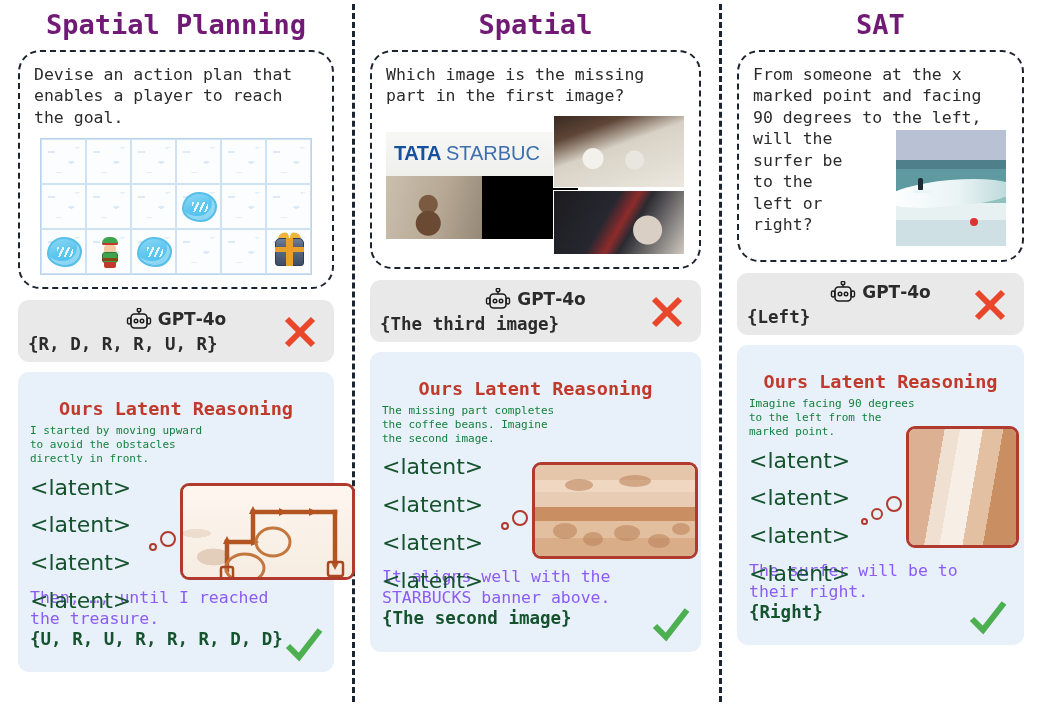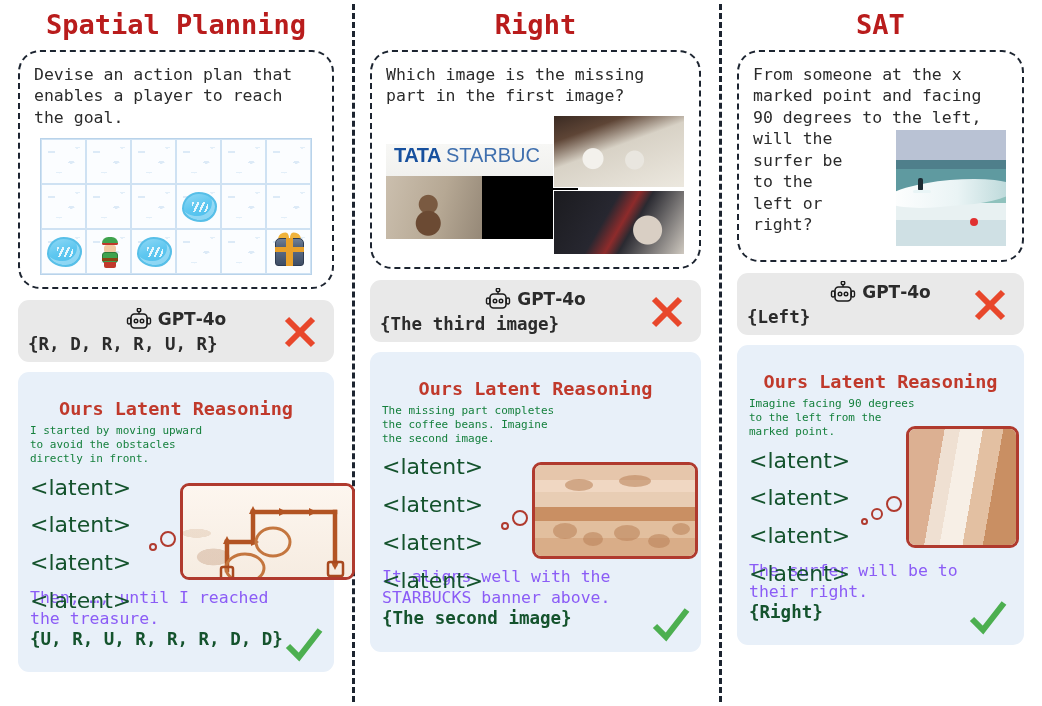--- a/index.html
+++ b/index.html
@@ -22,21 +22,21 @@
   .col { position: absolute; top: 0; height: 706px; }
   #col-0 { left: 0px;   width: 352px; }
   #col-1 { left: 352px; width: 367px; }
   #col-2 { left: 719px; width: 323px; }
 
   .col-title {
     text-align: center;
     font-family: "DejaVu Sans Mono", monospace;
     font-weight: bold;
     font-size: 27px;
-    color: #b91c1c;
+    color: #701a75;
     letter-spacing: 0px;
     padding-top: 9px;
     height: 50px;
   }
 
   
   .qcard {
     position: relative;
     margin: 0 18px;
     border: 2.5px dashed #1c2430;
@@ -102,22 +102,22 @@
   .chest .ribh { position:absolute; left:0; top:9px; width:29px; height:5px; background:#e8a029; }
   .chest .bowl { position:absolute; left:3px; top:-5px; width:11px; height:9px;
       background:#f0b33c; border-radius:60% 40% 50% 50%; transform:rotate(-18deg); }
   .chest .bowr { position:absolute; left:15px; top:-5px; width:11px; height:9px;
       background:#f0b33c; border-radius:40% 60% 50% 50%; transform:rotate(18deg); }
 
   
   .jig-wrap { position: relative; margin-top: 8px; height: 140px; }
   .jig-main { position:absolute; left:0; top:17px; width:192px; height:107px; overflow:hidden;
      background:#ffffff; }
-  .jig-banner { position:absolute; left:0; top:12px; width:192px; height:44px;
-     background:linear-gradient(#f7f7f5,#efefec); display:flex; padding-left:8px; }
+  .jig-banner { position:absolute; left:0; top:0; width:192px; height:44px;
+     background:linear-gradient(#f7f7f5,#efefec); display:flex; align-items:center; padding-left:8px; }
   .tata { font-family:"Liberation Sans", sans-serif; font-weight:bold; font-size:20px;
      color:#17509e; letter-spacing:-0.5px; }
   .sbux { font-family:"Liberation Sans", sans-serif; font-size:20px; color:#3f6fae; margin-left:5px;}
   .jig-photo { position:absolute; left:0; top:44px; width:192px; height:63px;
      background:
        radial-gradient(circle at 22% 75%, #6b4a33 0 12px, transparent 13px),
        radial-gradient(circle at 22% 45%, #7a5a41 0 9px, transparent 10px),
        linear-gradient(105deg,#cbbfae 0%, #b6a894 30%, #8d8070 60%, #6e6356 100%);
   }
   .jig-black { position:absolute; left:96px; top:44px; width:96px; height:63px; background:#000; }
@@ -364,21 +364,21 @@
       <div class="ours-final">{U, R, U, R, R, R, D, D}</div>
       <span class="check-icon" style="right:8px; bottom:6px;">
         <svg viewBox="0 0 44 44" width="44" height="44">
           <polyline points="6,24 17,35 38,8" fill="none" stroke="#4caf50" stroke-width="6" stroke-linecap="butt" stroke-linejoin="miter"></polyline>
         </svg>
       </span>
     </div>
   </div>
 
   <div class="col" id="col-1">
-    <div class="col-title">Right</div>
+    <div class="col-title">Spatial</div>
 
     <div class="qcard">
       <div class="qtext">Which image is the missing
 part in the first image?</div>
       <div class="jig-wrap">
         <div class="jig-main">
           <div class="jig-banner">
             <span class="tata">TATA</span>
             <span class="sbux">STARBUC</span>
           </div>

